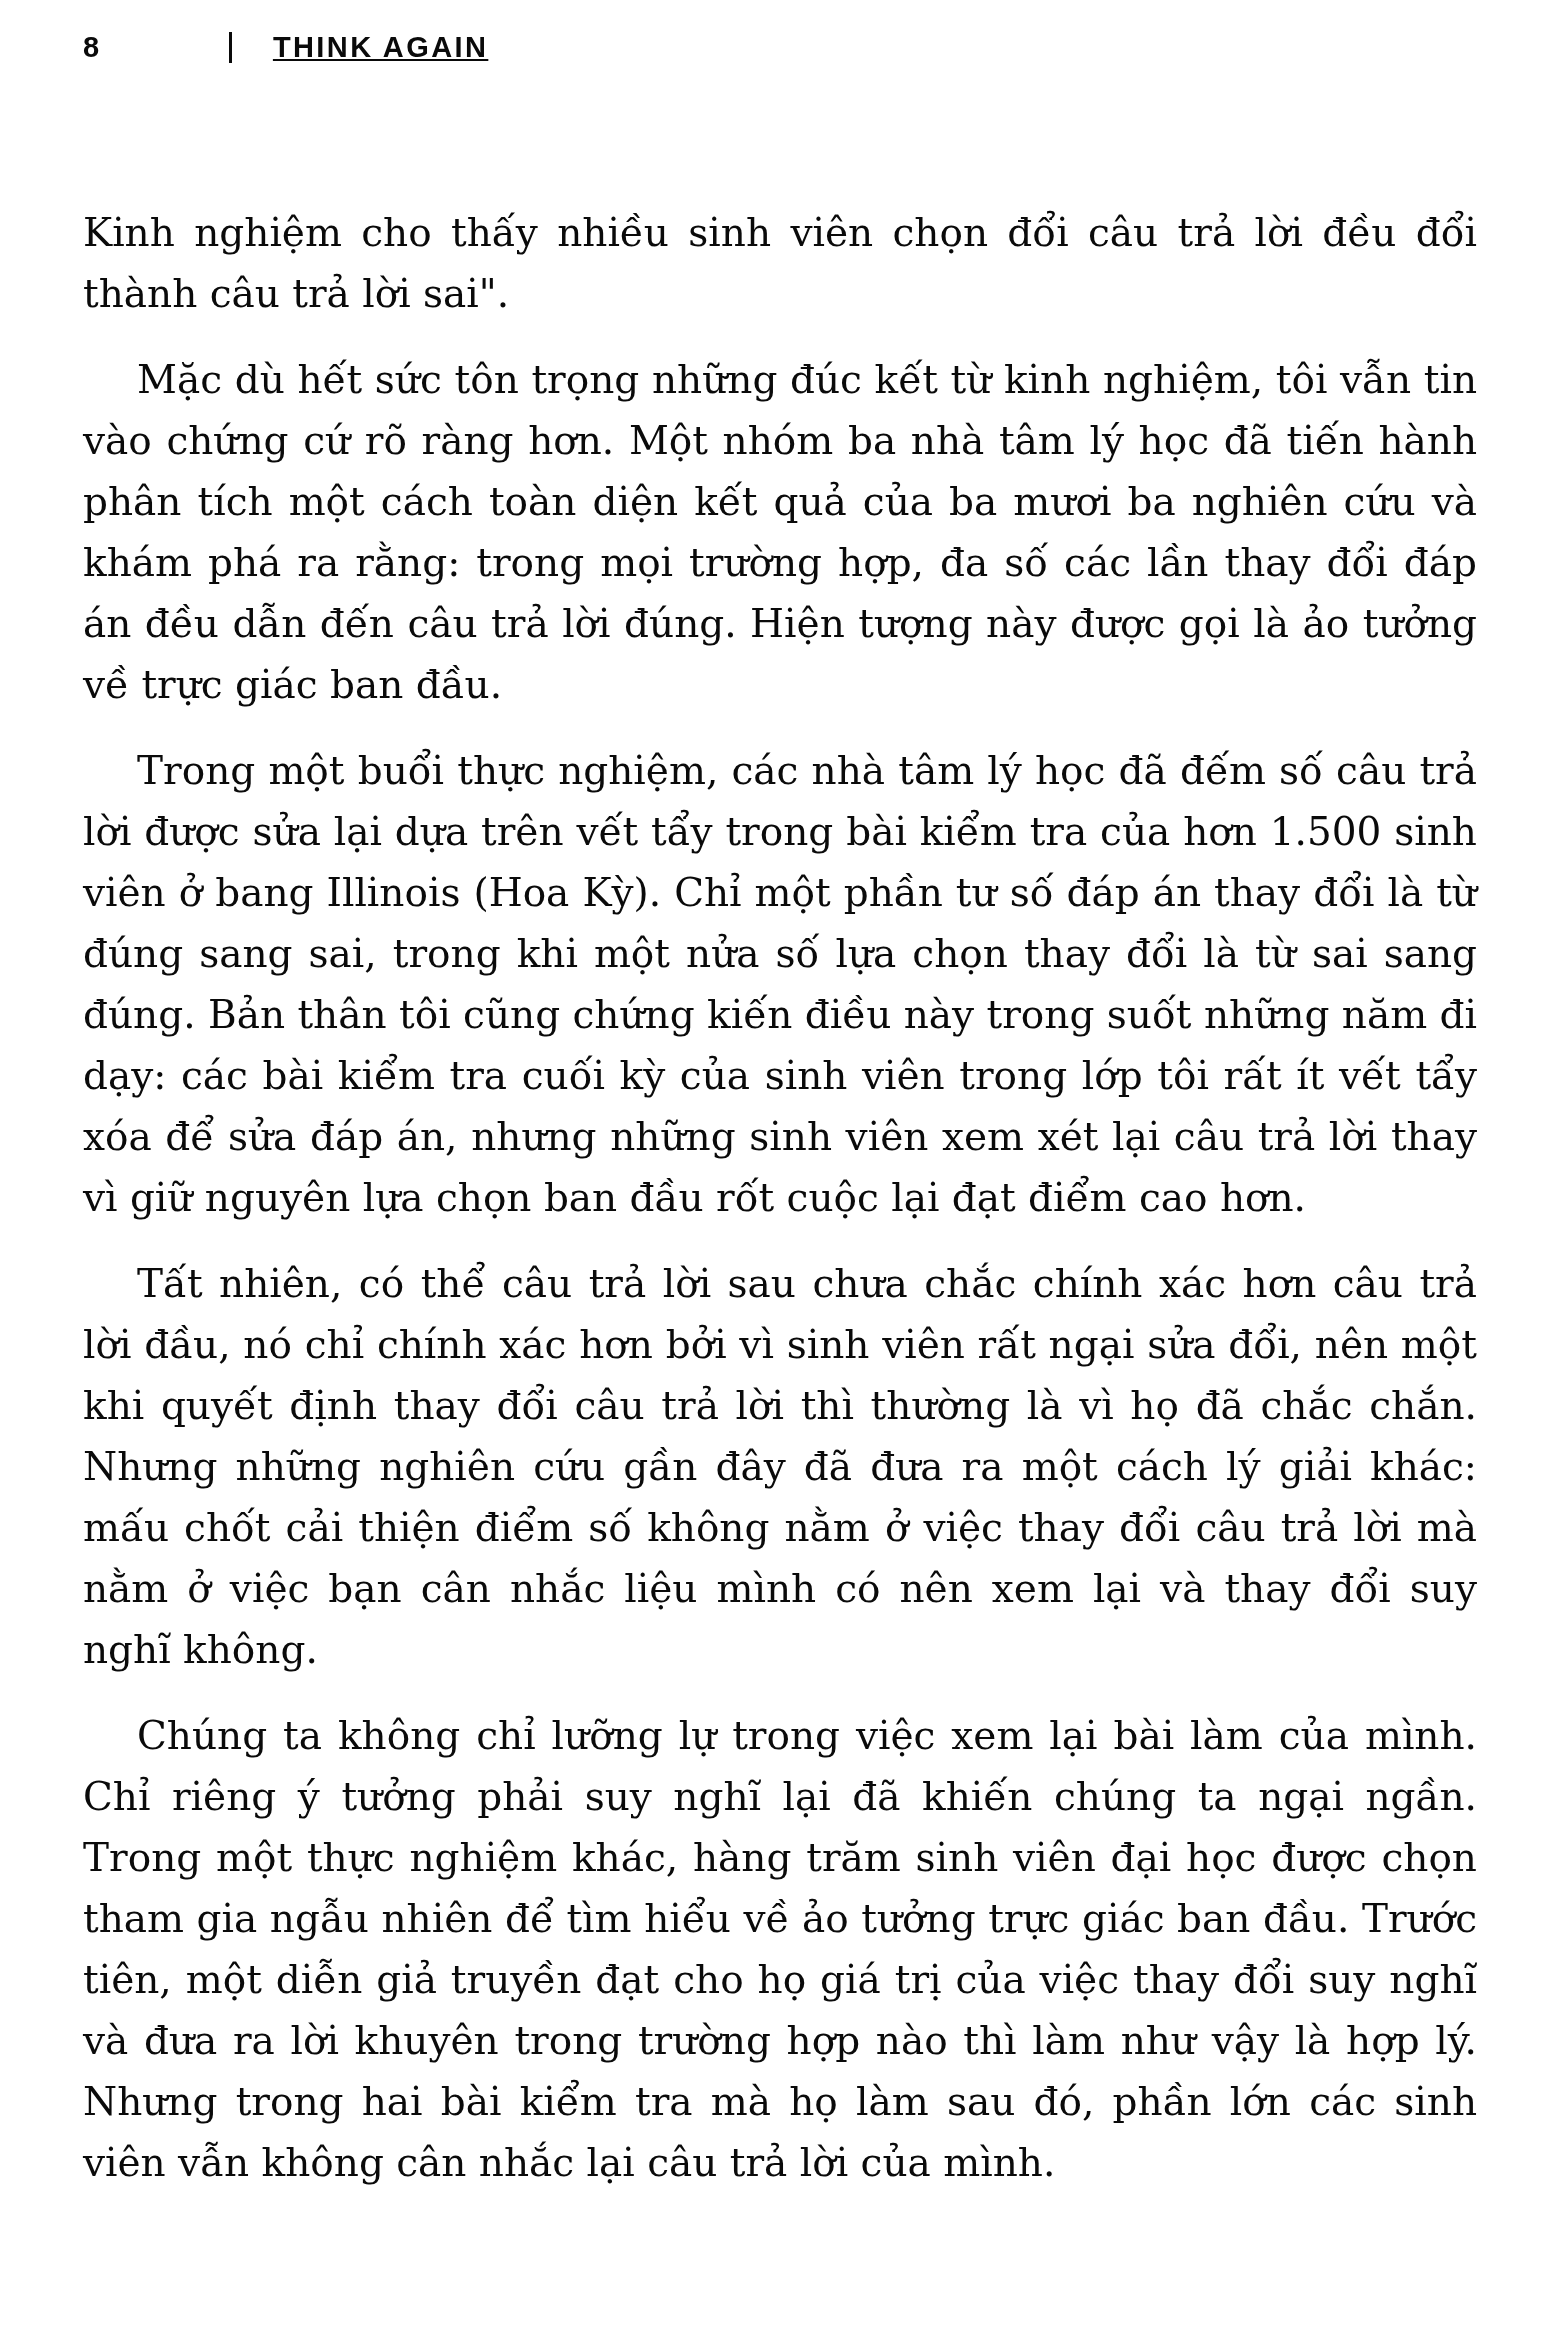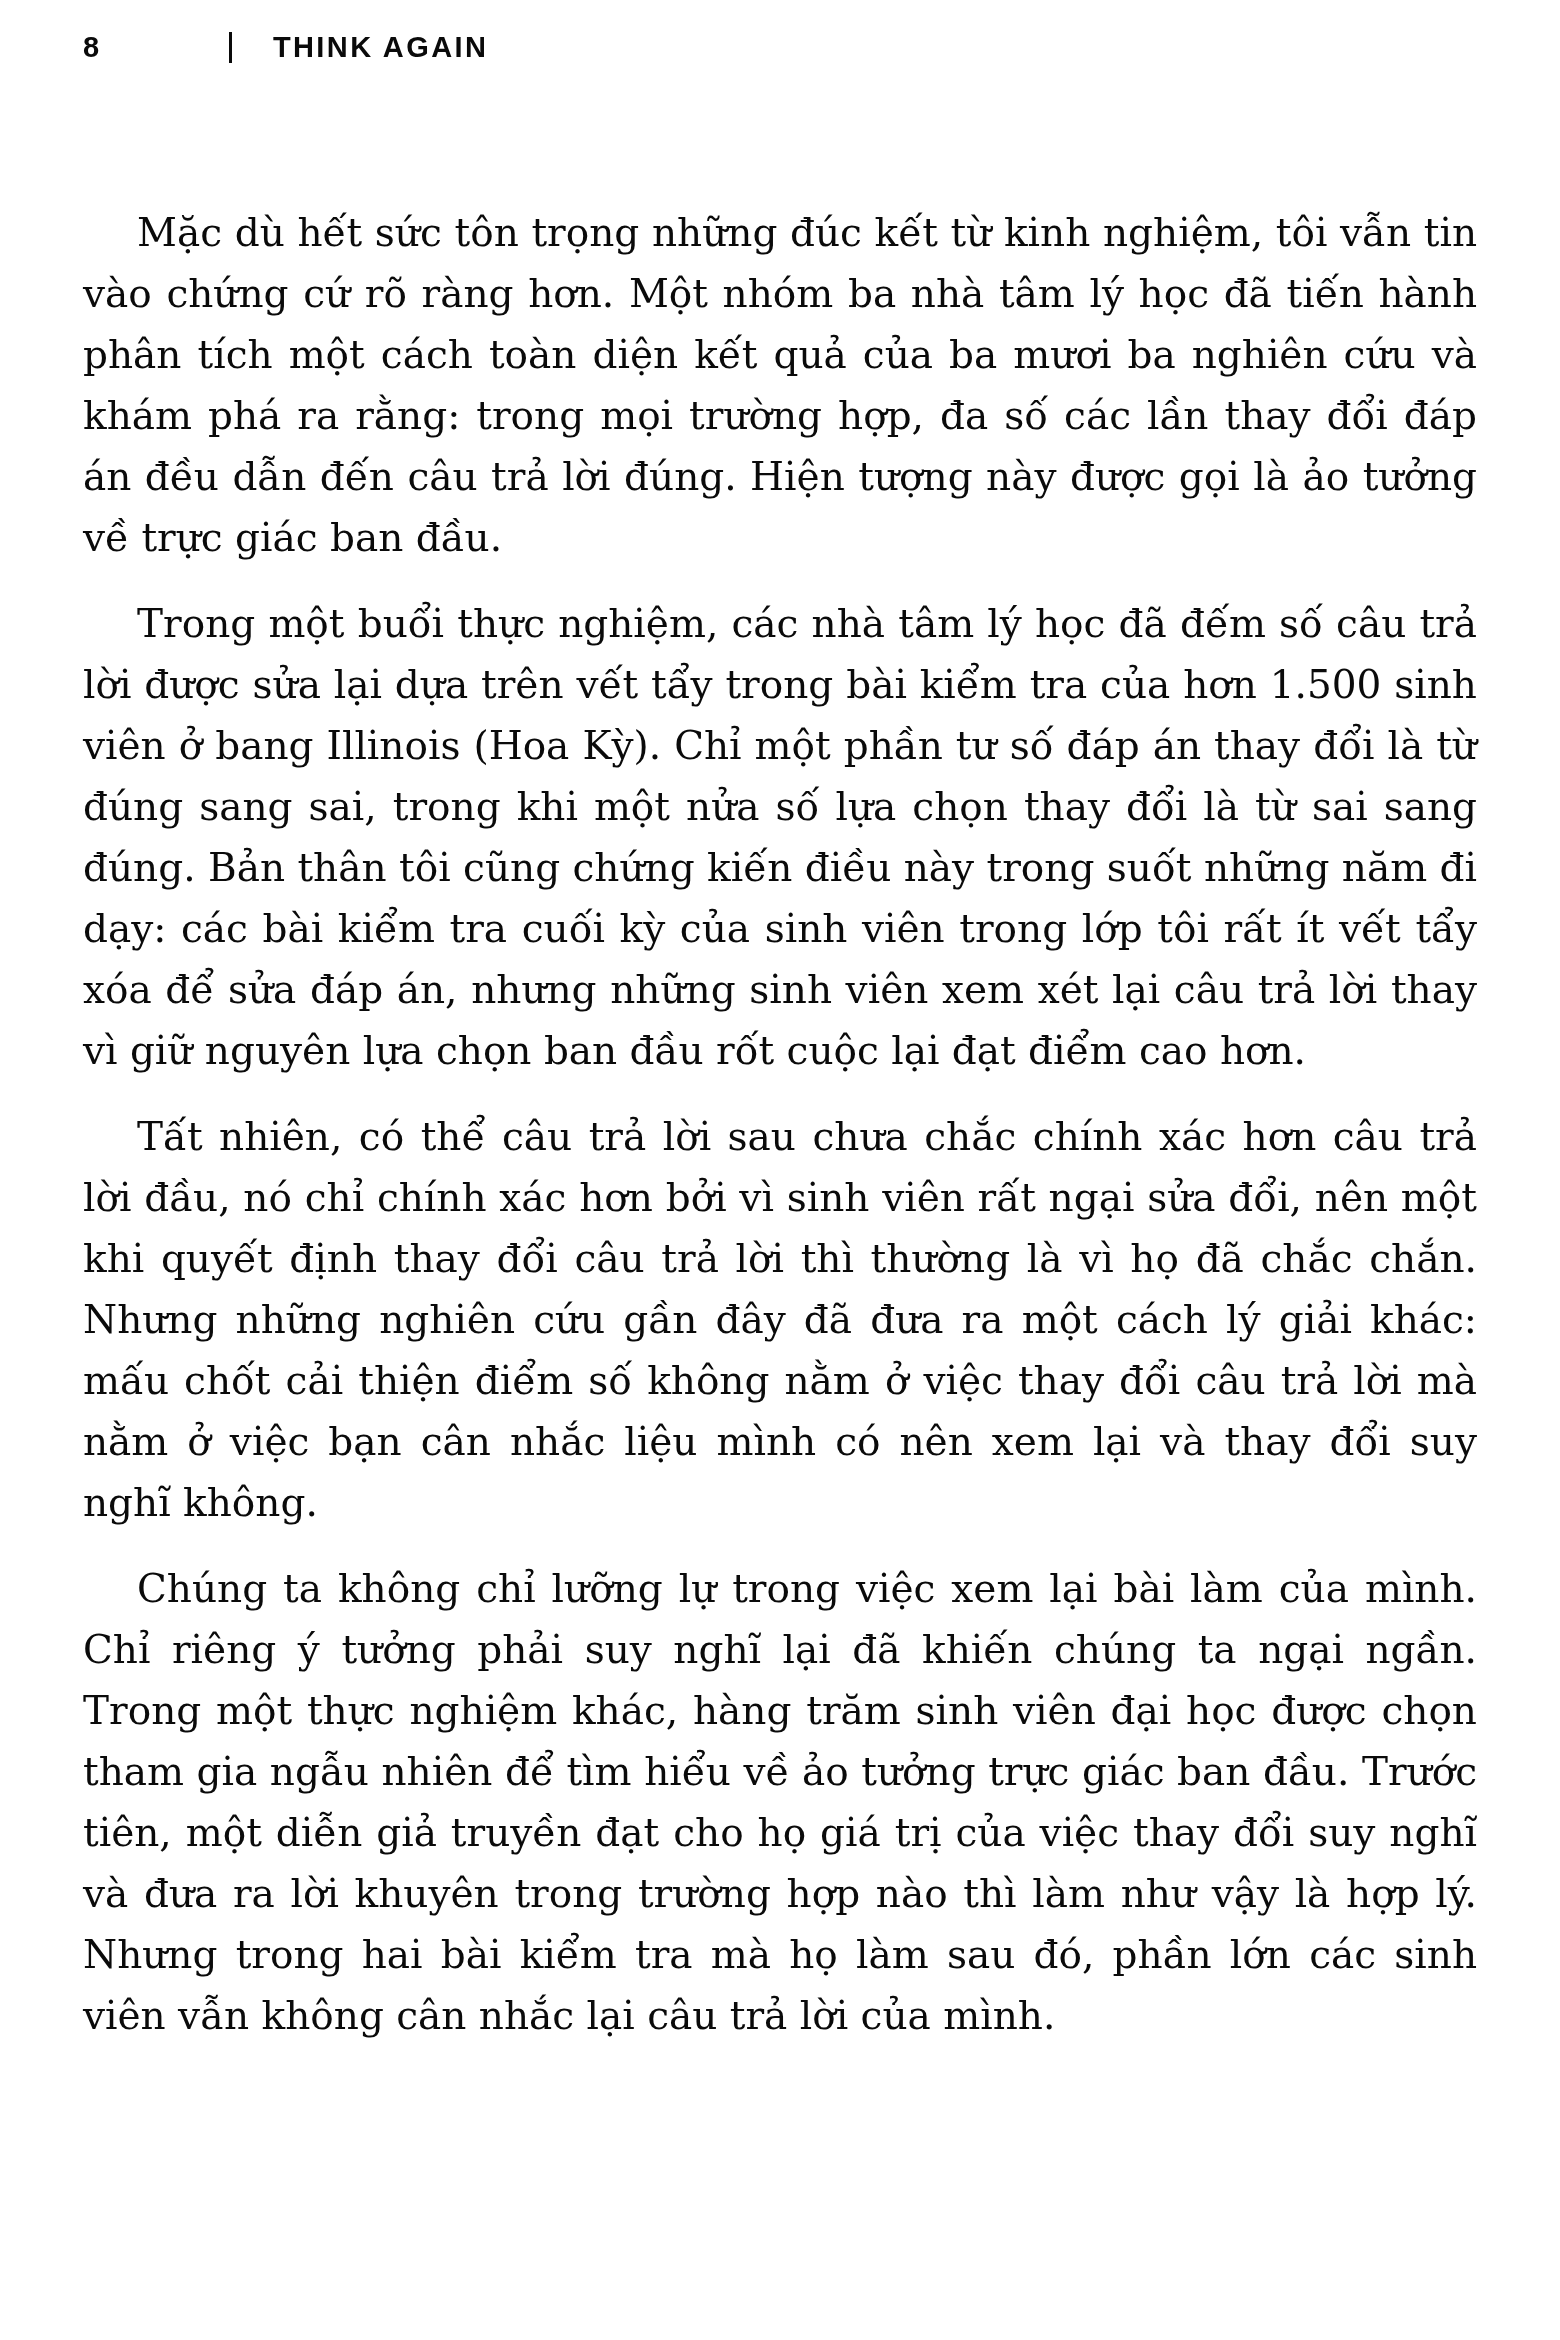--- a/index.html
+++ b/index.html
@@ -32,20 +32,21 @@
   }
   .header-rule {
     display: inline-block;
     width: 2.9px;
     height: 31px;
     background: #0a0a0a;
     margin-right: 41px;
   }
   .book-title {
     display: inline-block;
+    text-decoration: underline;
   }
   .body-text {
     margin-top: 138px;
     font-family: "DejaVu Serif", "Liberation Serif", serif;
     font-size: 39px;
     line-height: 61px;
     text-align: justify;
     hyphens: none;
   }
   .body-text p {
@@ -64,20 +65,21 @@
 
 <div class="page">
 
   <div class="running-header">
     <span class="page-number">8</span>
     <span class="header-rule"></span>
     <span class="book-title">THINK AGAIN</span>
   </div>
 
   <div class="body-text">
+    <p>Kinh nghiệm cho thấy nhiều sinh viên chọn đổi câu trả lời đều đổi thành câu trả lời sai".</p>
     <p class="indent">Mặc dù hết sức tôn trọng những đúc kết từ kinh nghiệm, tôi vẫn tin vào chứng cứ rõ ràng hơn. Một nhóm ba nhà tâm lý học đã tiến hành phân tích một cách toàn diện kết quả của ba mươi ba nghiên cứu và khám phá ra rằng: trong mọi trường hợp, đa số các lần thay đổi đáp án đều dẫn đến câu trả lời đúng. Hiện tượng này được gọi là ảo tưởng về trực giác ban đầu.</p>
     <p class="indent">Trong một buổi thực nghiệm, các nhà tâm lý học đã đếm số câu trả lời được sửa lại dựa trên vết tẩy trong bài kiểm tra của hơn 1.500 sinh viên ở bang Illinois (Hoa Kỳ). Chỉ một phần tư số đáp án thay đổi là từ đúng sang sai, trong khi một nửa số lựa chọn thay đổi là từ sai sang đúng. Bản thân tôi cũng chứng kiến điều này trong suốt những năm đi dạy: các bài kiểm tra cuối kỳ của sinh viên trong lớp tôi rất ít vết tẩy xóa để sửa đáp án, nhưng những sinh viên xem xét lại câu trả lời thay vì giữ nguyên lựa chọn ban đầu rốt cuộc lại đạt điểm cao hơn.</p>
     <p class="indent">Tất nhiên, có thể câu trả lời sau chưa chắc chính xác hơn câu trả lời đầu, nó chỉ chính xác hơn bởi vì sinh viên rất ngại sửa đổi, nên một khi quyết định thay đổi câu trả lời thì thường là vì họ đã chắc chắn. Nhưng những nghiên cứu gần đây đã đưa ra một cách lý giải khác: mấu chốt cải thiện điểm số không nằm ở việc thay đổi câu trả lời mà nằm ở việc bạn cân nhắc liệu mình có nên xem lại và thay đổi suy nghĩ không.</p>
     <p class="indent">Chúng ta không chỉ lưỡng lự trong việc xem lại bài làm của mình. Chỉ riêng ý tưởng phải suy nghĩ lại đã khiến chúng ta ngại ngần. Trong một thực nghiệm khác, hàng trăm sinh viên đại học được chọn tham gia ngẫu nhiên để tìm hiểu về ảo tưởng trực giác ban đầu. Trước tiên, một diễn giả truyền đạt cho họ giá trị của việc thay đổi suy nghĩ và đưa ra lời khuyên trong trường hợp nào thì làm như vậy là hợp lý. Nhưng trong hai bài kiểm tra mà họ làm sau đó, phần lớn các sinh viên vẫn không cân nhắc lại câu trả lời của mình.</p>
   </div>
 
 </div>
 
 
 </body></html>

